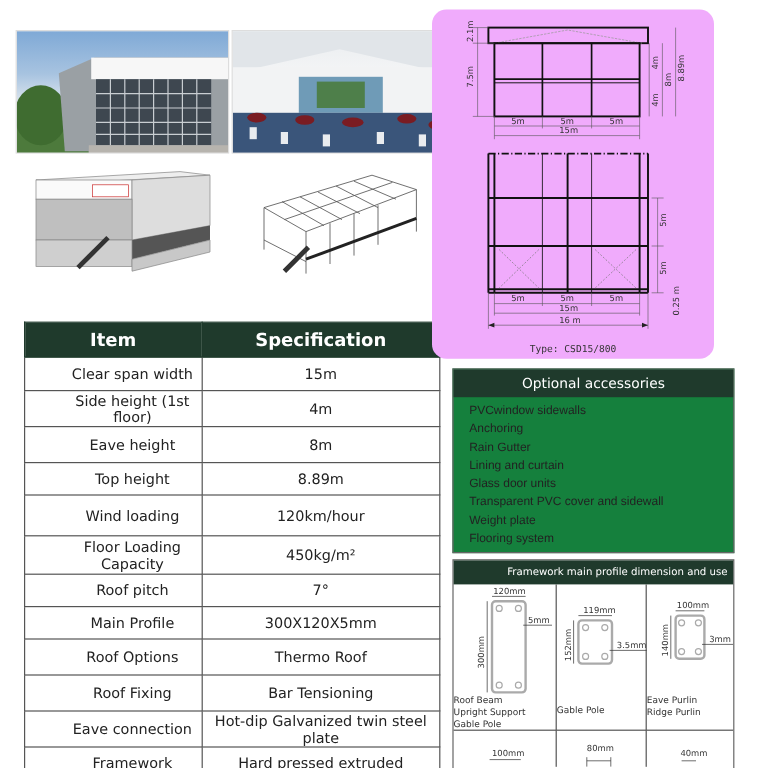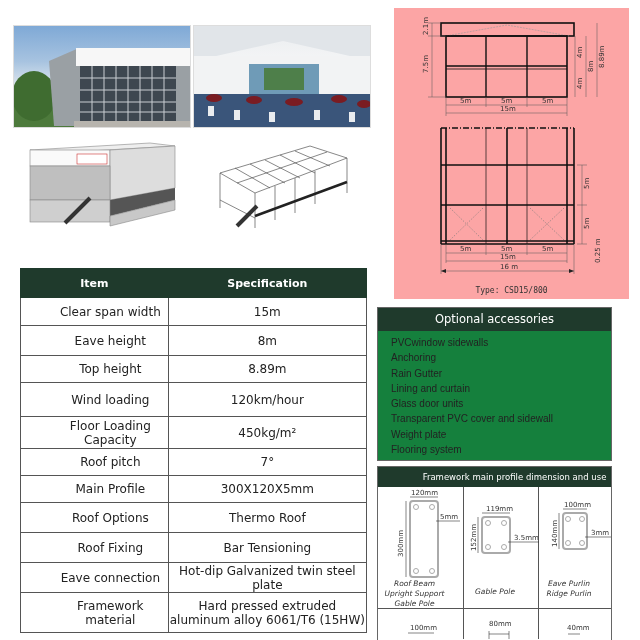--- a/index.html
+++ b/index.html
@@ -8,44 +8,44 @@
 
   
   .photo { position: absolute; overflow: hidden; border: 1px solid #ddd; }
   #photo-exterior { left: 13px; top: 25px; width: 178px; height: 103px; background: linear-gradient(#7fa9d6 0%, #a7c3e0 35%, #dfe7ee 60%, #b9b9b2 100%); }
   #photo-interior { left: 193px; top: 25px; width: 178px; height: 103px; background: linear-gradient(#e9ecef 0%, #f4f5f6 35%, #c9d3dc 60%, #3d5778 100%); }
   #render-building { left: 25px; top: 138px; width: 155px; height: 95px; border: none; }
   #render-frame { left: 215px; top: 138px; width: 135px; height: 95px; border: none; }
 
   
   #spec-table { position: absolute; left: 20px; top: 268px; width: 347px; border-collapse: collapse; font-size: 12px; }
-  #spec-table th { background: #1f3a2c; color: #fff; font-weight: bold; height: 29px; border: 1px solid #1f3a2c; font-size: 11px; }
+  #spec-table th { background: #1f3a2c; color: #fff; font-weight: bold; height: 29px; border: 1px solid #1f3a2c; font-size: 15px; }
   #spec-table td { border: 1px solid #555; text-align: center; vertical-align: middle; color: #222; line-height: 14px; }
   #spec-table td.item { width: 148px; padding-left: 32px; }
   #spec-table td.spec { width: 199px; }
 
   
-  #drawing-panel { position: absolute; left: 394px; top: 8px; width: 235px; height: 291px; background: #fca5a5; }
+  #drawing-panel { position: absolute; left: 360px; top: 8px; width: 235px; height: 291px; background: #f0abfc; border-radius: 12px; }
   .dim { font-family: "DejaVu Sans", sans-serif; font-size: 7px; fill: #333; }
   .type-label { position: absolute; left: 0; width: 235px; top: 278px; text-align: center; font-size: 8px; color: #333; font-family: "DejaVu Sans Mono", monospace; }
 
   
   #accessories { position: absolute; left: 377px; top: 307px; width: 235px; height: 154px; border: 1px solid #666; background: #15803d; }
   #accessories .head { background: #1f3a2c; color: #fff; height: 23px; font-size: 11.5px; text-align: center; line-height: 22px; }
   #accessories ul { list-style: none; padding: 4px 0 0 13px; }
   #accessories li { font-family: "Liberation Sans", sans-serif; font-size: 10px; line-height: 15.3px; color: #222; }
 
   
   #profiles { position: absolute; left: 377px; top: 466px; width: 235px; height: 176px; border: 1px solid #666; background: #fff; }
   #profiles .head { background: #1f3a2c; color: #fff; height: 20px; font-size: 8.5px; text-align: center; line-height: 20px; padding-left: 40px; }
   .pgrid { display: grid; grid-template-columns: 86px 75px 72px; }
   .pcell { border-right: 1px solid #555; border-bottom: 1px solid #555; position: relative; height: 122px; }
   .pcell:nth-child(3n) { border-right: none; }
   .pcell.row2 { height: 30px; border-bottom: none; }
-  .pcell .cap { position: absolute; left: 0; right: 12px; text-align: center; font-size: 7.5px; line-height: 10px; color: #333; font-style: italic; }
+  .pcell .cap { position: absolute; left: 0; right: 12px; text-align: left; font-size: 7.5px; line-height: 10px; color: #333; }
   .pcell svg { position: absolute; left: 0; top: 0; }
 </style>
 </head>
 <body>
 
 <div class="photo" id="photo-exterior">
   <svg width="178" height="103">
     <rect x="0" y="60" width="60" height="43" fill="#4d7a3c"></rect>
     <ellipse cx="20" cy="70" rx="22" ry="25" fill="#3f6c30"></ellipse>
     <polygon points="35,35 65,22 178,22 178,100 40,100" fill="#9aa0a4"></polygon>
@@ -132,20 +132,24 @@
       <th>Item</th>
       <th>Specification</th>
     </tr>
   </thead>
   <tbody>
     <tr style="height:28px">
         <td class="item">Clear  span  width</td>
         <td class="spec">15m</td>
       </tr>
     <tr style="height:30px">
+        <td class="item">Side height (1st floor)</td>
+        <td class="spec">4m</td>
+      </tr>
+    <tr style="height:30px">
         <td class="item">Eave height</td>
         <td class="spec">8m</td>
       </tr>
     <tr style="height:27px">
         <td class="item">Top  height</td>
         <td class="spec">8.89m</td>
       </tr>
     <tr style="height:34px">
         <td class="item">Wind loading</td>
         <td class="spec">120km/hour</td>

